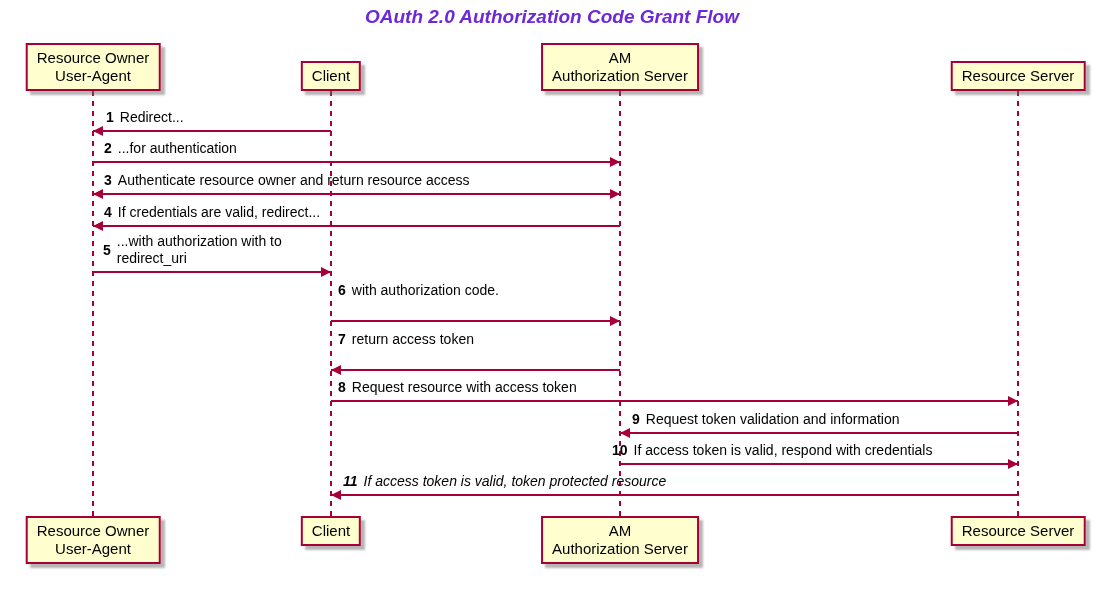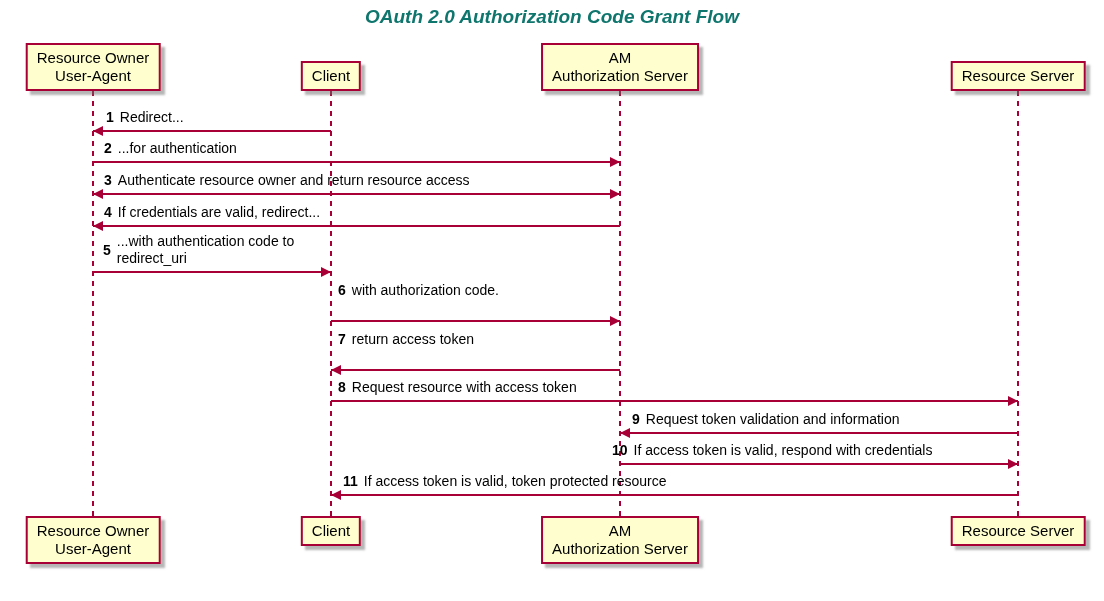--- a/index.html
+++ b/index.html
@@ -2,21 +2,21 @@
 <html><head>
 <meta charset="utf-8">
 <style>
   html,body { margin:0; padding:0; background:#ffffff; }
   .diagram {
     position:relative; width:1104px; height:601px; background:#ffffff;
     font-family:"Liberation Sans", sans-serif; overflow:hidden; color:#000;
   }
   .title {
     position:absolute; top:6px; left:0; width:100%; text-align:center;
-    font-size:19px; font-weight:bold; font-style:italic; color:#0f766e;
+    font-size:19px; font-weight:bold; font-style:italic; color:#6d28d9;
   }
   .lifeline {
     position:absolute; width:2px;
     background:repeating-linear-gradient(to bottom, #A80036 0 5px, transparent 5px 10px);
   }
   .pbox {
     position:absolute; transform:translateX(-50%);
     background:#FEFECE; border:2px solid #A80036;
     box-shadow:4px 4px 2px rgba(110,110,110,0.5);
     padding:4px 9px; text-align:center; font-size:15px; line-height:18px;
@@ -117,21 +117,21 @@
             <div class="txt-line">If credentials are valid, redirect...</div>
           </div>
         </div>
       </div>
       <div class="msg-group">
         <div class="msg-line" style="left: 93px; top: 271px; width: 238px;"></div>
         <div class="head head-right" style="left: 321px; top: 267px;"></div>
         <div class="msg-label" style="left: 103px; top: 233px;">
           <div class="num">5</div>
           <div class="txt">
-            <div class="txt-line">...with authentication code to</div>
+            <div class="txt-line">...with authorization with to</div>
             <div class="txt-line">redirect_uri</div>
           </div>
         </div>
       </div>
       <div class="msg-group">
         <div class="msg-line" style="left: 331px; top: 320px; width: 289px;"></div>
         <div class="head head-right" style="left: 610px; top: 316px;"></div>
         <div class="msg-label" style="left: 338px; top: 282px;">
           <div class="num">6</div>
           <div class="txt">
@@ -175,21 +175,21 @@
         <div class="msg-label" style="left: 612px; top: 442px;">
           <div class="num">10</div>
           <div class="txt">
             <div class="txt-line">If access token is valid, respond with credentials</div>
           </div>
         </div>
       </div>
       <div class="msg-group">
         <div class="msg-line" style="left: 331px; top: 494px; width: 687px;"></div>
         <div class="head head-left" style="left: 331px; top: 490px;"></div>
-        <div class="msg-label" style="left: 343px; top: 473px;">
+        <div class="msg-label" style="left: 343px; top: 473px; font-style: italic;">
           <div class="num">11</div>
           <div class="txt">
             <div class="txt-line">If access token is valid, token protected resource</div>
           </div>
         </div>
       </div>
     </div>
 </div>
 
 </body></html>

